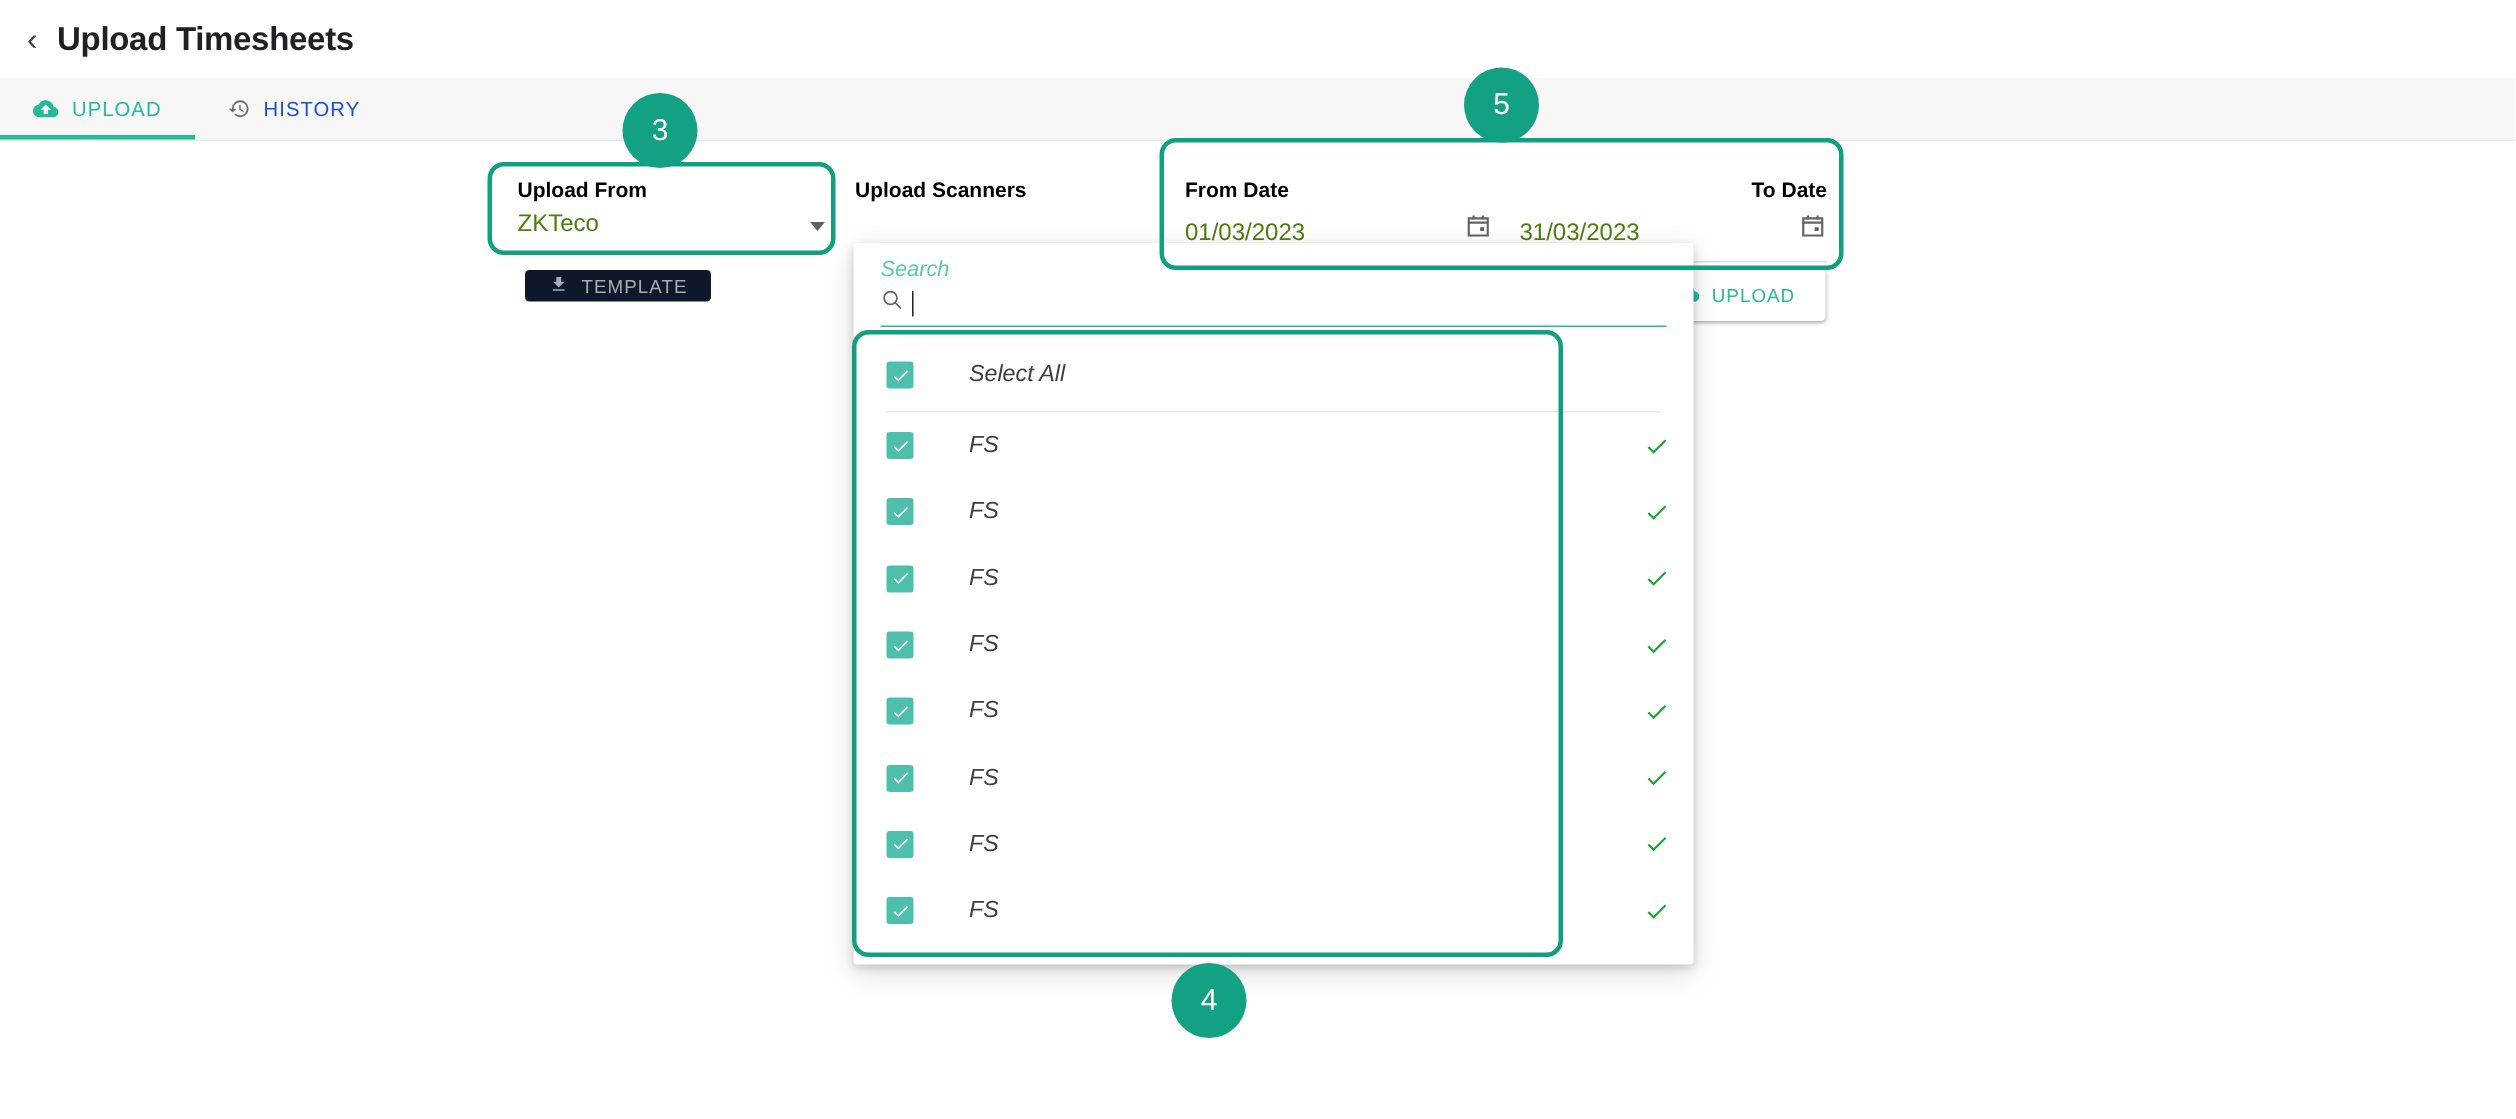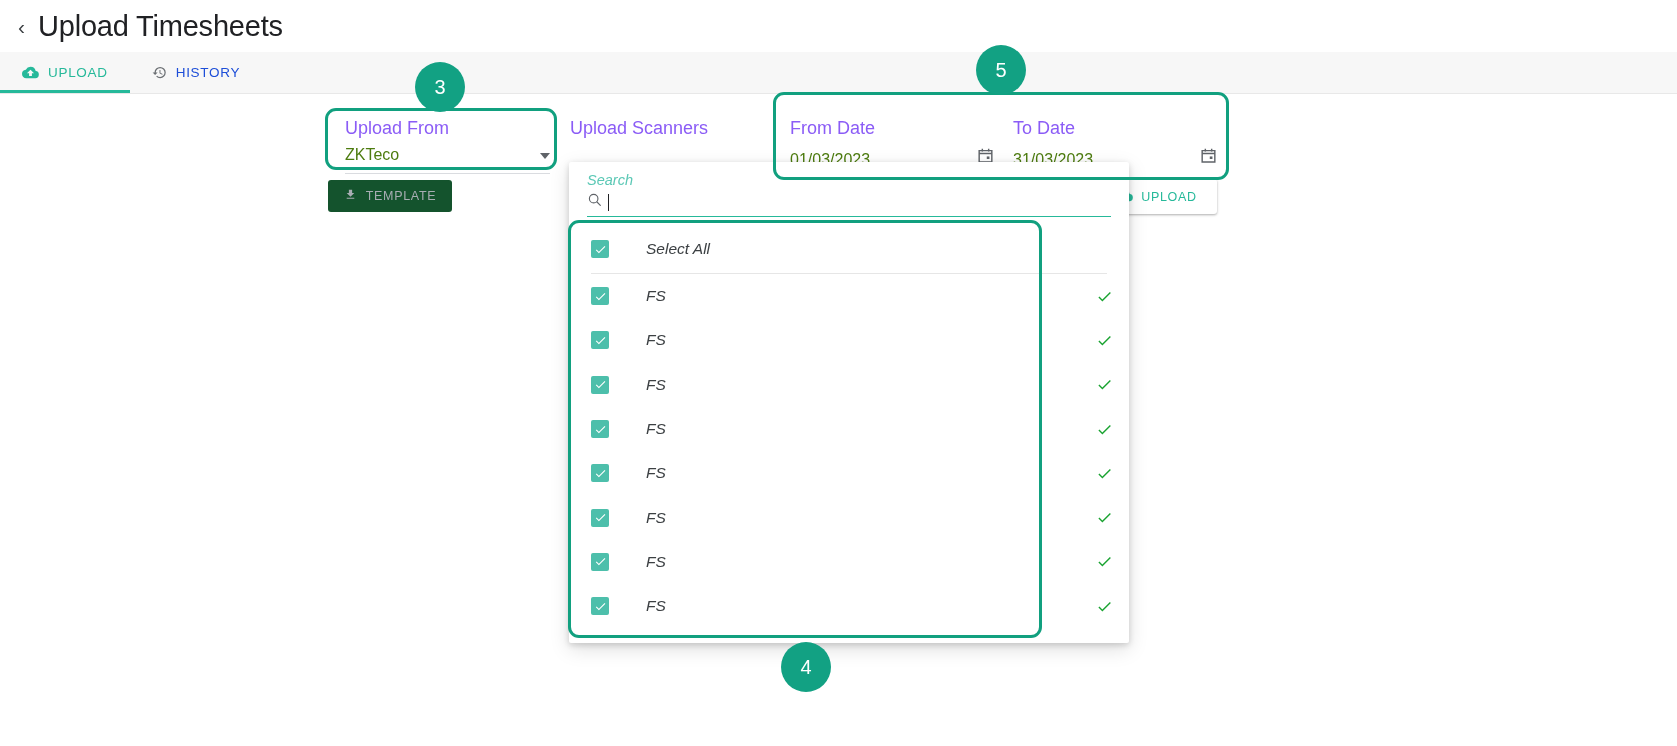--- a/index.html
+++ b/index.html
@@ -16,21 +16,21 @@
     position: absolute; left: 0; top: 0; width: 1677px; height: 52px;
     display: flex; align-items: center; padding-left: 18px;
     background: #ffffff;
   }
   .back-chev {
     font-size: 21px; color: #3c4043; line-height: 1;
     margin-right: 13px; font-weight: 400; cursor: pointer;
     font-family: "Liberation Sans", sans-serif;
   }
   .page-title {
-    font-size: 29px; color: #202124; font-weight: 400; letter-spacing: -0.2px;
+    font-size: 22px; color: #202124; font-weight: 700; letter-spacing: -0.2px;
   }
 
   
   .tabbar {
     position: absolute; left: 0; top: 52px; width: 1677px; height: 42px;
     background: #f7f7f7; border-bottom: 1px solid #e8e8e8;
     display: flex; align-items: stretch;
   }
   .tab {
     display: flex; align-items: center; gap: 9px;
@@ -41,53 +41,53 @@
   .tab.active { color: #26b99a; }
   .tab.active::after {
     content: ""; position: absolute; left: 0; right: 0; bottom: 0;
     height: 3px; background: #26b99a;
   }
   .tab .ticon { display: inline-flex; align-items: center; }
 
   
   .field { position: absolute; }
   .field-label {
-    font-size: 18px; color: #8b5cf6; margin-bottom: 7px; font-weight: 400;
+    font-size: 14px; color: #000000; margin-bottom: 7px; font-weight: 700;
   }
   .field-value {
     font-size: 16px; color: #4d7c0f; font-weight: 400;
   }
   .underline {
     border-bottom: 1px solid #dadce0; height: 1px; margin-top: 9px;
   }
 
   
   #upload-from-field { left: 345px; top: 118px; width: 205px; }
   #upload-from-field .row { display: flex; align-items: flex-end; justify-content: space-between; }
   .caret {
     width: 0; height: 0; border-left: 5px solid transparent;
     border-right: 5px solid transparent; border-top: 6px solid #5f6368;
     margin-bottom: 5px;
   }
 
   
   #template-btn {
-    position: absolute; left: 328px; top: 180px; width: 124px; height: 32px;
-    background: #14532d; border: none; border-radius: 3px;
+    position: absolute; left: 350px; top: 180px; width: 124px; height: 21px;
+    background: #0f172a; border: none; border-radius: 3px;
     display: flex; align-items: center; justify-content: center; gap: 9px;
     color: #a8adb3; font-size: 12.5px; letter-spacing: .7px; font-weight: 500;
     cursor: default;
   }
 
   
   #finger-scanners-field { left: 570px; top: 118px; width: 190px; }
 
   
   #from-date-field { left: 790px; top: 118px; width: 205px; }
-  #to-date-field { left: 1013px; top: 118px; width: 205px; }
+  #to-date-field { left: 1013px; top: 118px; width: 205px; text-align: right; }
   .date-row { display: flex; align-items: flex-end; justify-content: space-between; }
 
   
   #upload-btn {
     position: absolute; left: 1096px; top: 179px; width: 121px; height: 35px;
     background: #ffffff; border: none; border-radius: 3px;
     box-shadow: 0 1px 3px rgba(0,0,0,.22), 0 1px 2px rgba(0,0,0,.12);
     display: flex; align-items: center; justify-content: center; gap: 8px;
     color: #26b99a; font-size: 12.5px; letter-spacing: .7px; font-weight: 500;
     cursor: pointer;

